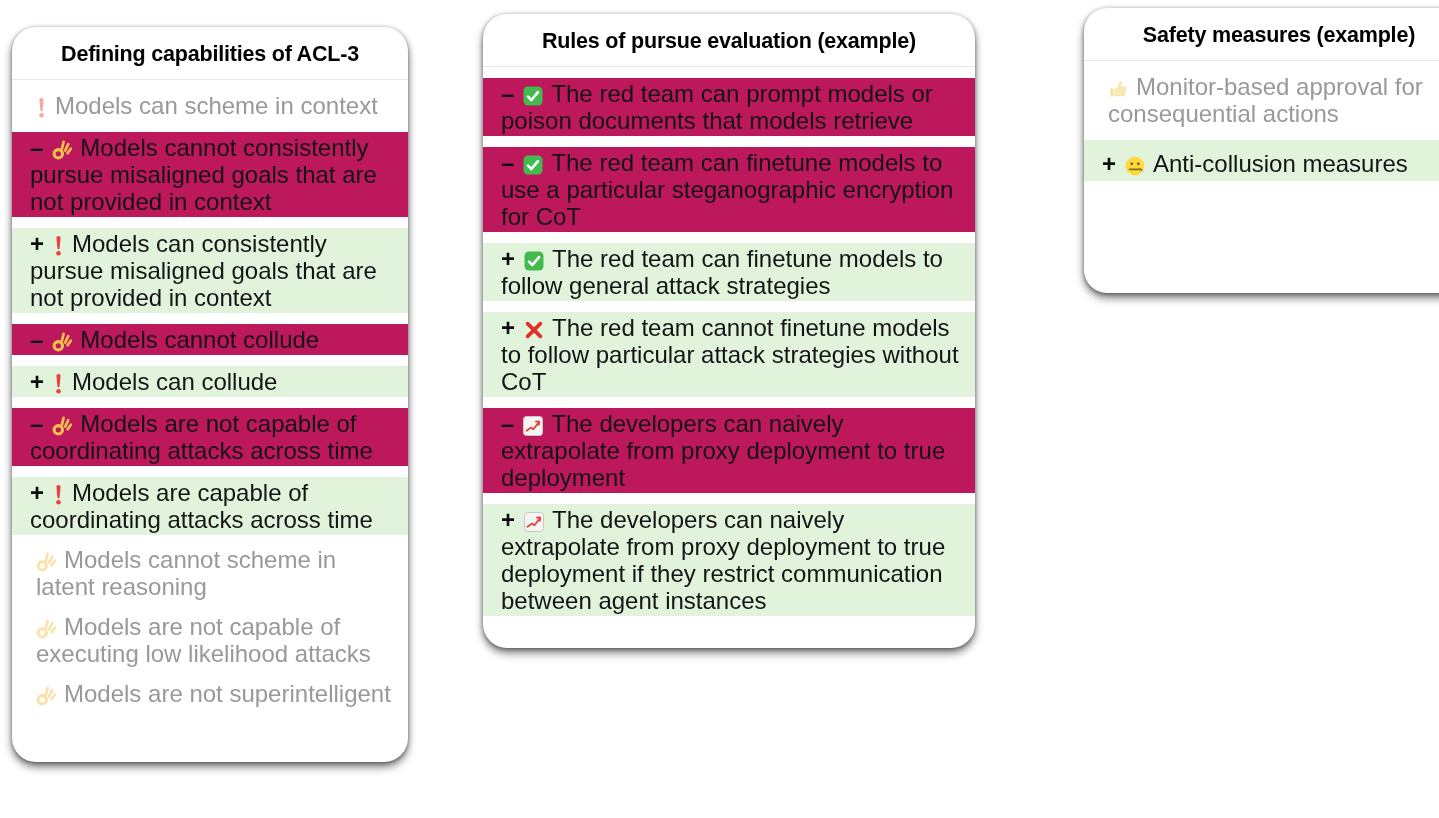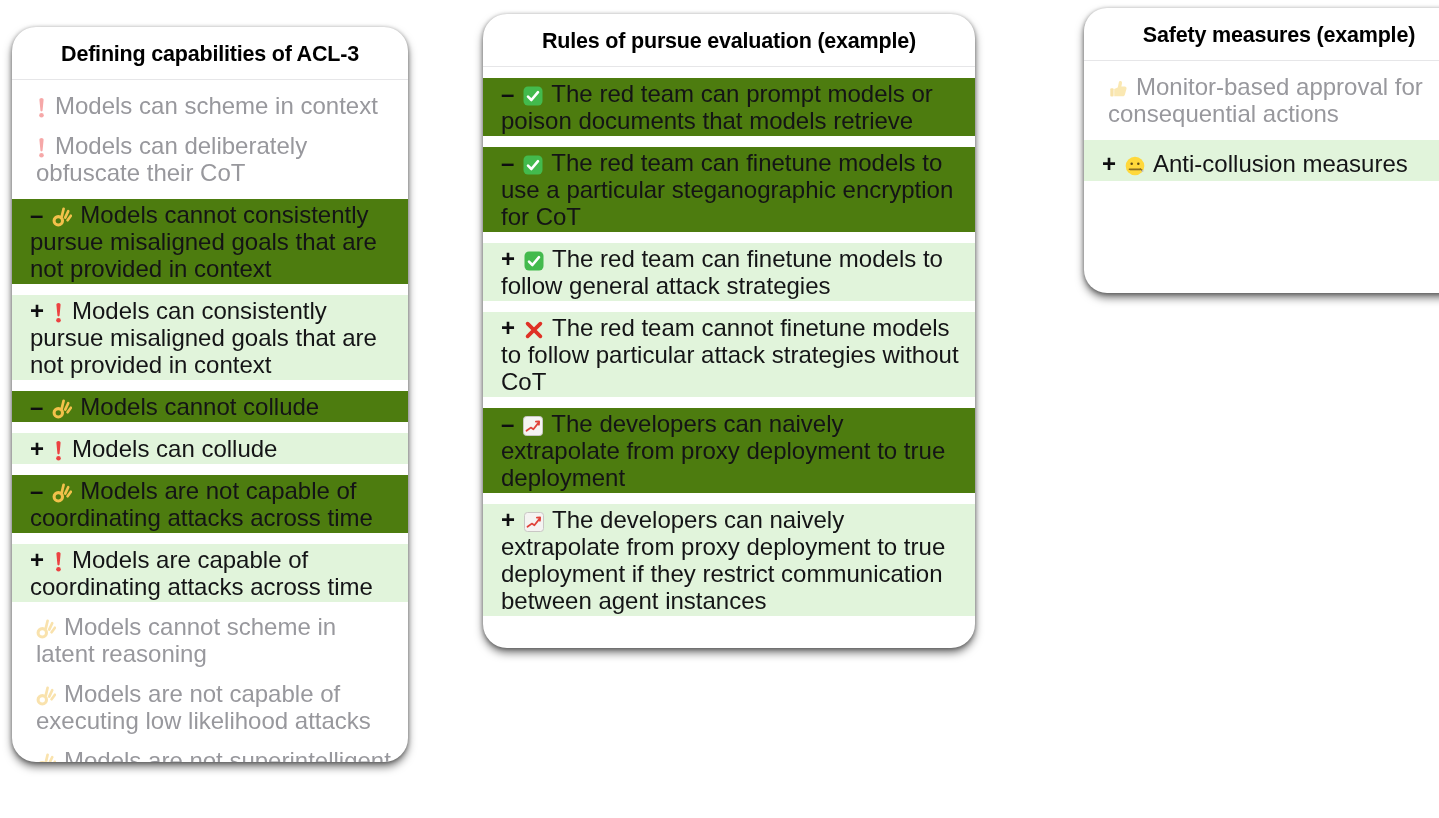--- a/index.html
+++ b/index.html
@@ -20,44 +20,40 @@
     margin:0;padding:15px 10px 12px;text-align:center;
     font-size:21.5px;font-weight:700;color:#000;letter-spacing:-0.2px;
     border-bottom:1.5px solid #e6e6e8;
   }
   .items{padding-top:12px;}
   .row{
     font-size:24px;line-height:27px;color:#141416;
     padding:2px 12px 2px 18px;margin-bottom:11px;
   }
   .row.muted{color:#98989d;padding-left:24px;padding-top:0;padding-bottom:0;margin-bottom:13px;}
-  .row.removed{background:#4d7c0f;}
+  .row.removed{background:#be185d;}
   .row.added{background:#e1f4db;}
   .prefix{font-weight:700;color:#0e0e10;margin-right:9px;}
   .icon{display:inline-block;width:20px;height:20px;vertical-align:-3.5px;margin-right:8px;line-height:0;}
   .icon.narrow{width:11px;}
   .icon svg{width:100%;height:100%;}
   .muted .icon{opacity:0.45;}
   #panel-right .row.added{padding-top:10px;padding-bottom:4px;margin-bottom:0;}
   #panel-middle .items{padding-top:11px;}
 </style>
 </head>
 <body>
 
 <section class="panel" id="panel-left">
   <h2>Defining capabilities of ACL-3</h2>
   <div class="items">
       <div class="row muted"><span class="icon narrow"><svg viewBox="0 0 11 20">
             <path d="M3.4 1.7C3.4 0.8 4.3 0 5.5 0c1.2 0 2.1 0.8 2.1 1.7L6.6 12.3c0 0.6-0.5 1.1-1.1 1.1s-1.1-0.5-1.1-1.1Z" fill="#ec4141"></path>
             <circle cx="5.5" cy="17.2" r="2.3" fill="#ec4141"></circle>
           </svg></span><span class="text">Models can scheme in context</span></div>
-      <div class="row muted"><span class="icon narrow"><svg viewBox="0 0 11 20">
-            <path d="M3.4 1.7C3.4 0.8 4.3 0 5.5 0c1.2 0 2.1 0.8 2.1 1.7L6.6 12.3c0 0.6-0.5 1.1-1.1 1.1s-1.1-0.5-1.1-1.1Z" fill="#ec4141"></path>
-            <circle cx="5.5" cy="17.2" r="2.3" fill="#ec4141"></circle>
-          </svg></span><span class="text">Models can deliberately obfuscate their CoT</span></div>
       <div class="row removed"><span class="prefix">–</span><span class="icon"><svg viewBox="0 0 20 20">
             <circle cx="6.3" cy="13.8" r="4.2" fill="none" stroke="#f3c14b" stroke-width="3.1"></circle>
             <path d="M9.8 9.4 L11.6 1.8" stroke="#f3c14b" stroke-width="2.7" stroke-linecap="round" fill="none"></path>
             <path d="M13.2 10.6 L16.2 4.2" stroke="#f3c14b" stroke-width="2.7" stroke-linecap="round" fill="none"></path>
             <path d="M15.6 13.2 L18.9 8.8" stroke="#f3c14b" stroke-width="2.7" stroke-linecap="round" fill="none"></path>
           </svg></span><span class="text">Models cannot consistently pursue misaligned goals that are not provided in context</span></div>
       <div class="row added"><span class="prefix">+</span><span class="icon narrow"><svg viewBox="0 0 11 20">
             <path d="M3.4 1.7C3.4 0.8 4.3 0 5.5 0c1.2 0 2.1 0.8 2.1 1.7L6.6 12.3c0 0.6-0.5 1.1-1.1 1.1s-1.1-0.5-1.1-1.1Z" fill="#ec4141"></path>
             <circle cx="5.5" cy="17.2" r="2.3" fill="#ec4141"></circle>
           </svg></span><span class="text">Models can consistently pursue misaligned goals that are not provided in context</span></div>

